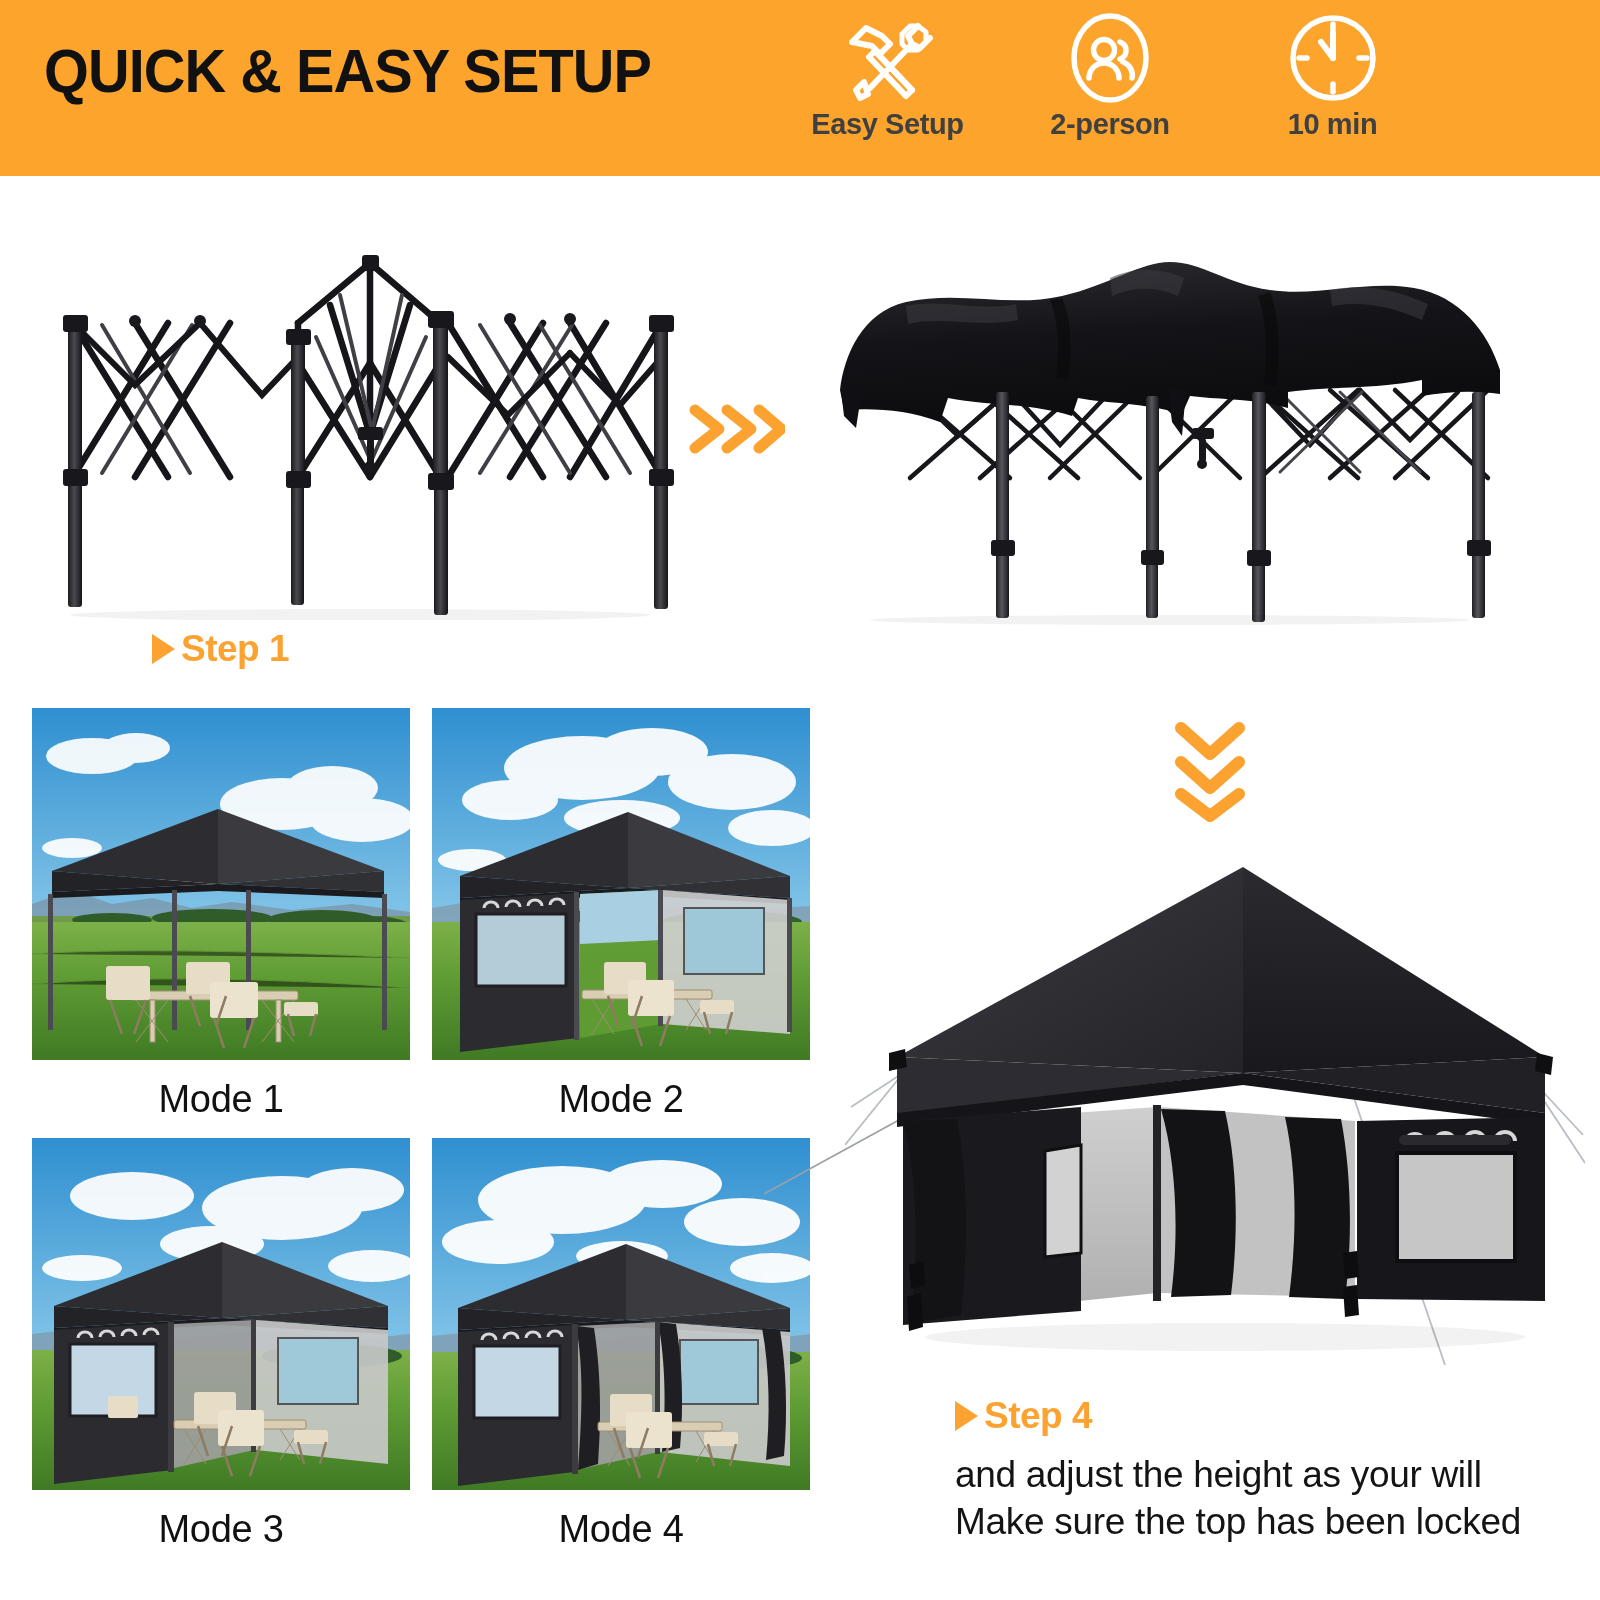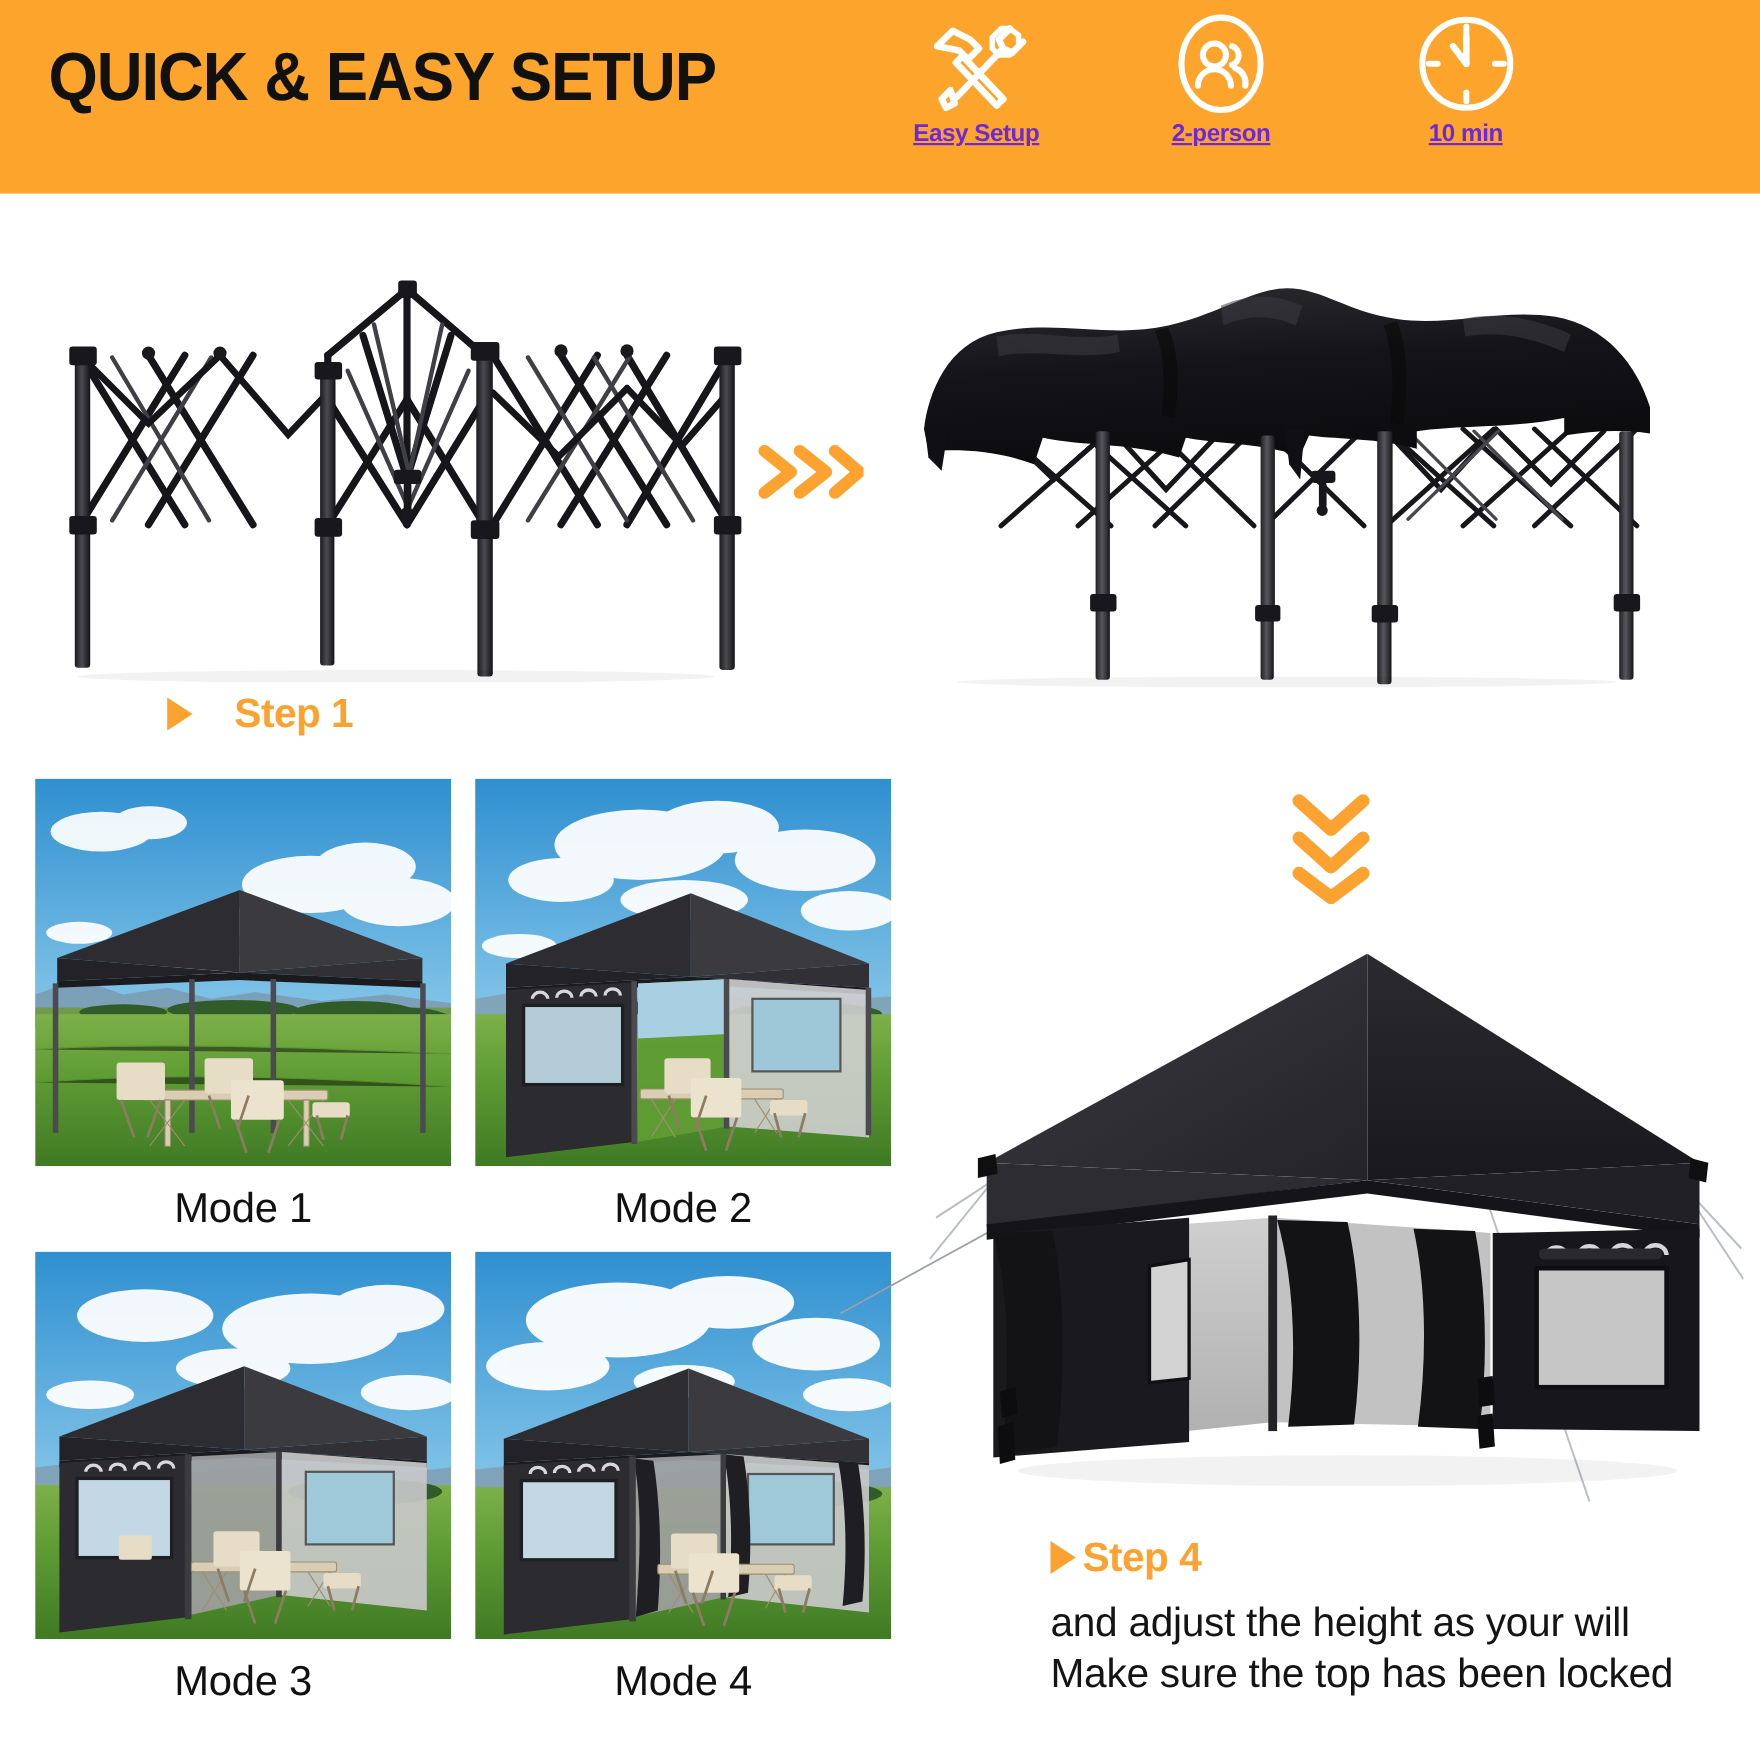--- a/index.html
+++ b/index.html
@@ -26,28 +26,28 @@
     transform: scaleX(0.93); transform-origin: left center;
   }
   .feature-row {
     position: absolute; left: 790px; top: 12px;
     width: 640px; height: 152px;
     display: flex; justify-content: space-between; align-items: flex-start;
   }
   .feature { width: 195px; display: flex; flex-direction: column; align-items: center; }
   .feature-icon { height: 92px; display: flex; align-items: center; justify-content: center; }
   .feature-label {
-    margin-top: 4px; color: #6d28d9; font-size: 22px; font-weight: 700;
-    white-space: nowrap; letter-spacing: -0.4px; text-decoration: underline;
+    margin-top: 4px; color: #404040; font-size: 29px; font-weight: 700;
+    white-space: nowrap; letter-spacing: -0.4px;
   }
 
   
   .step-img { position: absolute; }
 
-  .step-caption { position: absolute; display: flex; align-items: center; white-space: nowrap; gap: 32px; }
+  .step-caption { position: absolute; display: flex; align-items: center; white-space: nowrap; }
   .tri {
     width: 0; height: 0;
     border-left: 23px solid #FBA230;
     border-top: 15px solid transparent;
     border-bottom: 15px solid transparent;
     margin-right: 6px;
   }
   .step-num { color: #FBA230; font-size: 37px; font-weight: 700; letter-spacing: -0.5px; }
   .step-text { color: #141414; font-size: 37px; font-weight: 400; margin-left: 40px; letter-spacing: -0.3px; }
 

